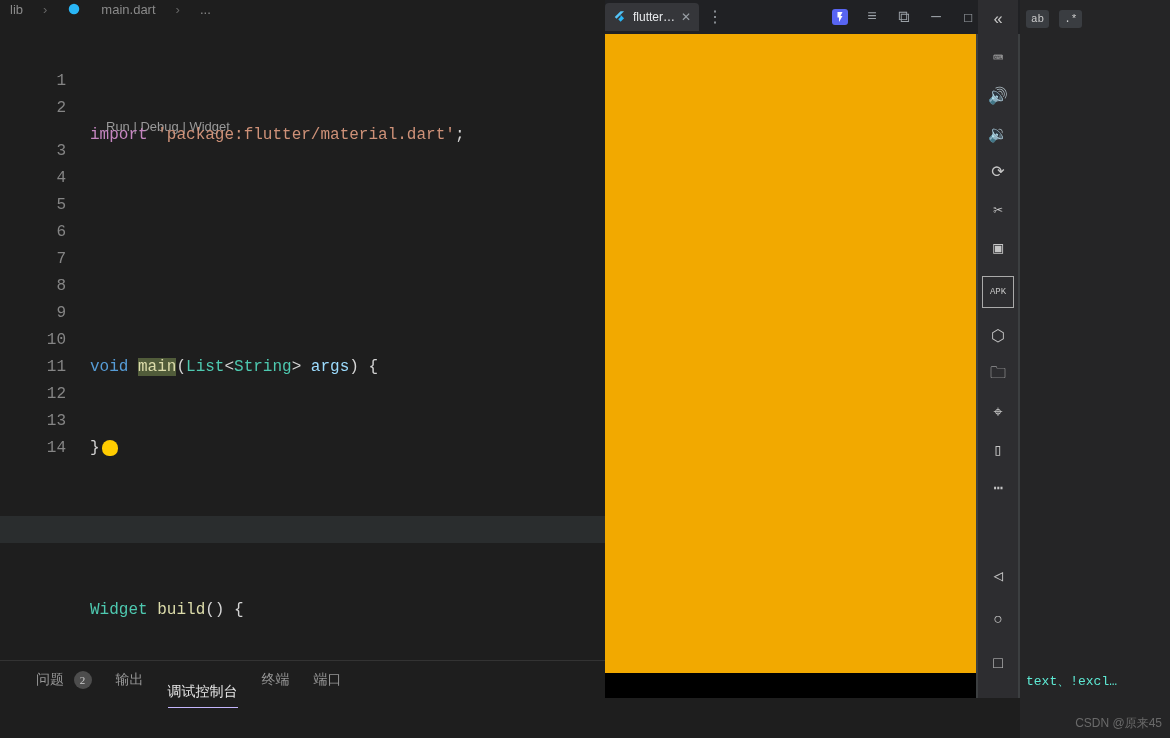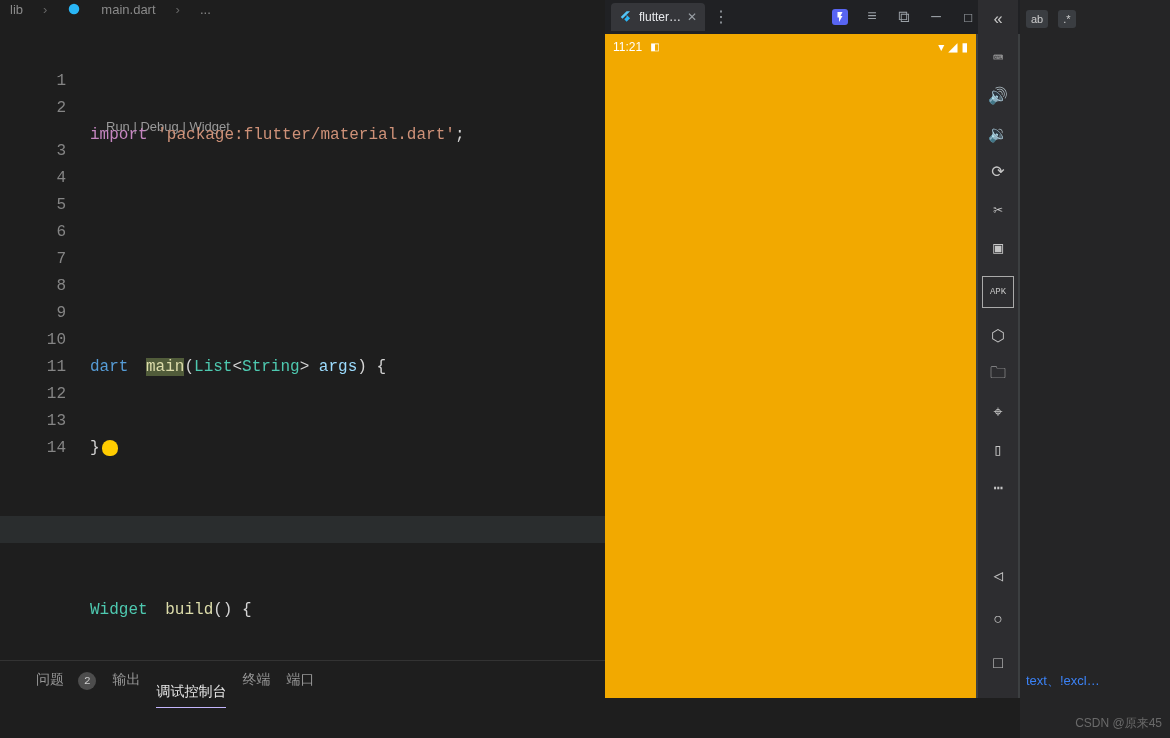--- a/index.html
+++ b/index.html
@@ -61,21 +61,21 @@
   left: 106px;
   top: 119px;
   font-size: 13px;
   color: #999;
   font-family: -apple-system, 'Segoe UI', sans-serif;
 }
 
 .c-kw { color: #c586c0; }
 .c-type { color: #569cd6; }
 .c-str { color: #ce9178; }
-.c-fn { color: #dcdcaa; margin-left: 8px; }
+.c-fn { color: #dcdcaa; }
 .c-cls { color: #4ec9b0; }
 .c-prop { color: #9cdcfe; }
 .c-punc { color: #d4d4d4; }
 .c-main-hl { background: #515c3a; }
 .bulb {
   display: inline-block;
   width: 16px; height: 16px;
   background: #ffcc00;
   border-radius: 50% 50% 45% 45%;
   vertical-align: middle;
@@ -87,24 +87,24 @@
   position: absolute;
   left: 0;
   bottom: 0;
   width: 100%;
   height: 78px;
   background: #1e1e1e;
   border-top: 1px solid #333;
 }
 .tabs {
   display: flex;
-  gap: 16px;
+  gap: 24px;
   padding: 10px 36px;
   font-size: 14px;
-  font-family: Liberation Mono, monospace;
+  font-family: Liberation Serif, serif;
   color: #969696;
 }
 .tabs .tab { cursor: pointer; padding-bottom: 6px; }
 .tabs .tab.active { color: #e7e7e7; border-bottom: 1px solid #c4b5fd; margin-top: 12px; }
 .tabs .badge {
   display: inline-block;
   min-width: 18px; height: 18px;
   border-radius: 10px;
   background: #4d4d4d;
   color: #ccc;
@@ -133,21 +133,20 @@
 .emu-tab {
   background: #35363a;
   color: #e8eaed;
   height: 28px;
   display: flex;
   align-items: center;
   padding: 14px 8px;
   font-size: 12px;
   font-family: -apple-system, 'Segoe UI', sans-serif;
   gap: 6px;
-  margin-left: 6px;
   border-radius: 4px 4px 0 0;
 }
 .emu-tab svg { width: 14px; height: 14px; }
 .emu-titlebar-right {
   margin-left: auto;
   display: flex;
   gap: 16px;
   padding-right: 12px;
   color: #9aa0a6;
   align-items: center;
@@ -205,21 +204,21 @@
   padding-bottom: 24px;
 }
 
 .right-strip {
   position: absolute;
   left: 1020px;
   top: 0;
   width: 150px;
   height: 738px;
   background: #252526;
-  font-family: Liberation Sans, sans-serif;
+  font-family: Liberation Mono, monospace;
   font-size: 13px;
   color: #ccc;
 }
 .right-strip .toolbar-icons {
   display: flex;
   gap: 10px;
   padding: 10px 6px;
   align-items: center;
 }
 .right-strip .icon-btn {
@@ -231,21 +230,21 @@
   align-items: center;
 }
 .right-strip .hint-text {
   padding: 6px 8px;
   color: #999;
 }
 .right-strip .search-hint {
   position: absolute;
   bottom: 48px;
   left: 6px;
-  color: #3b82f6;
+  color: #5eead4;
   font-size: 13px;
 }
 
 .watermark {
   position: absolute;
   right: 8px;
   bottom: 6px;
   color: #6a6a6a;
   font-size: 12px;
   font-family: -apple-system, 'Segoe UI', 'Microsoft YaHei', sans-serif;
@@ -288,21 +287,21 @@
     <div>10</div>
     <div>11</div>
     <div>12</div>
     <div>13</div>
     <div>14</div>
   </div>
   <div class="code">
     <div class="code-line"><span class="c-kw">import</span> <span class="c-str">'package:flutter/material.dart'</span><span class="c-punc">;</span></div>
     <div class="code-line"></div>
     <div style="height:16px"></div>
-    <div class="code-line"><span class="c-type">dart</span> <span class="c-fn c-main-hl">main</span><span class="c-punc">(</span><span class="c-cls">List</span><span class="c-punc">&lt;</span><span class="c-cls">String</span><span class="c-punc">&gt;</span><span class="c-prop"> args</span><span class="c-punc">)</span><span class="c-punc"> {</span></div>
+    <div class="code-line"><span class="c-type">void</span> <span class="c-fn c-main-hl">main</span><span class="c-punc">(</span><span class="c-cls">List</span><span class="c-punc">&lt;</span><span class="c-cls">String</span><span class="c-punc">&gt;</span><span class="c-prop"> args</span><span class="c-punc">)</span><span class="c-punc"> {</span></div>
     <div class="code-line"><span class="c-punc">}</span><span class="bulb"></span></div>
     <div class="code-line hl"></div>
     <div class="code-line"><span class="c-cls">Widget</span> <span class="c-fn">build</span><span class="c-punc">()</span><span class="c-punc"> {</span></div>
     
     
     
     
     
     
     
@@ -341,31 +340,20 @@
         </div>
       <div class="icn">≡</div>
       <div class="icn">⧉</div>
       <div class="icn">—</div>
       <div class="icn">☐</div>
       <div class="icn">✕</div>
     </div>
   </div>
   <div class="emu-phone">
     <div class="emu-screen">
-      <div class="status-bar">
-        <div style="display:flex;gap:8px;align-items:center">
-          <span>11:21</span>
-          <span style="font-size:10px">◧</span>
-        </div>
-        <div class="right">
-          <span>▾</span>
-          <span>◢</span>
-          <span>▮</span>
-        </div>
-      </div>
       <div class="app-body"></div>
     </div>
   </div>
 </div>
 
 <div class="emu-sidebar">
   <div class="sicn">«</div>
   <div class="sicn">⌨</div>
   <div class="sicn">🔊</div>
   <div class="sicn">🔉</div>

